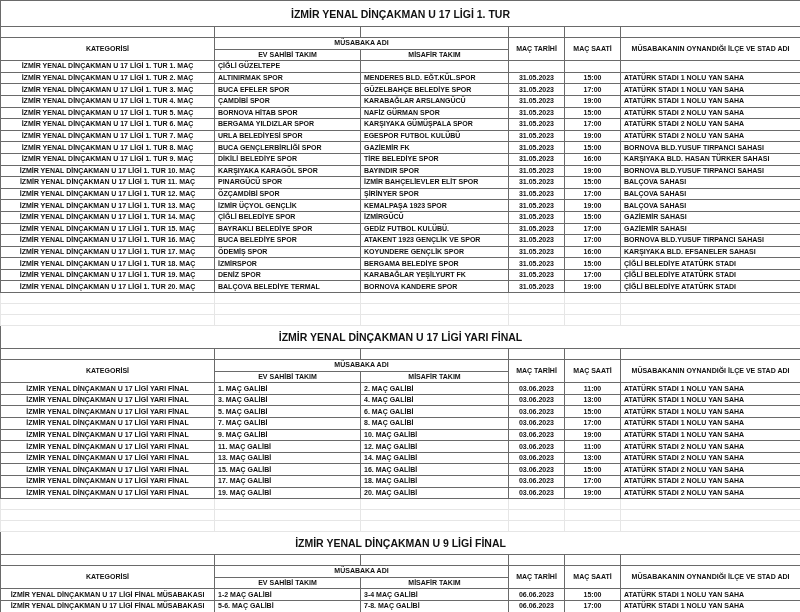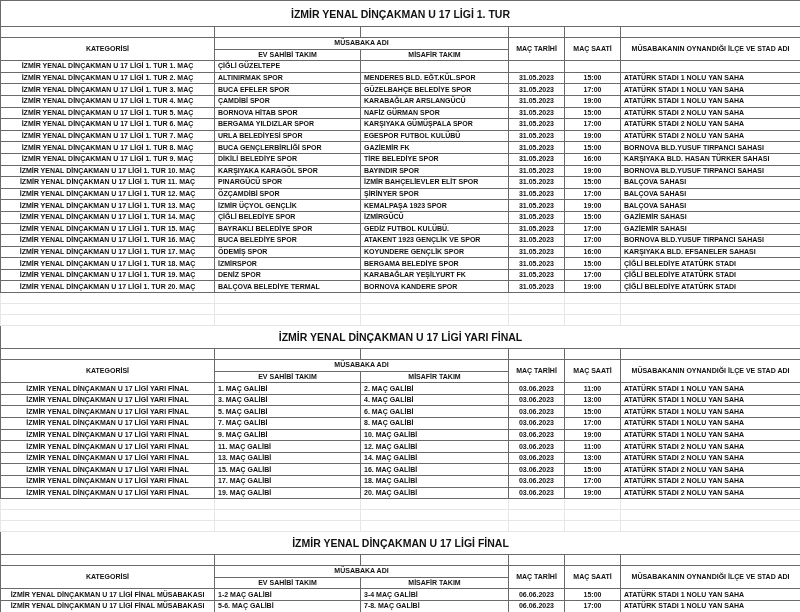--- a/index.html
+++ b/index.html
@@ -358,21 +358,21 @@
         </tr>
         <tr class="gap blank">
           <td></td>
           <td></td>
           <td></td>
           <td></td>
           <td></td>
           <td></td>
         </tr>
         <tr class="sec">
-          <td colspan="6" class="title">İZMİR YENAL DİNÇAKMAN U 17 LİGİ FİNAL</td>
+          <td colspan="6" class="title">İZMİR YENAL DİNÇAKMAN U 9 LİGİ FİNAL</td>
         </tr>
         <tr class="sec blank">
           <td></td>
           <td></td>
           <td></td>
           <td></td>
           <td></td>
           <td></td>
         </tr>
         <tr class="sec">

